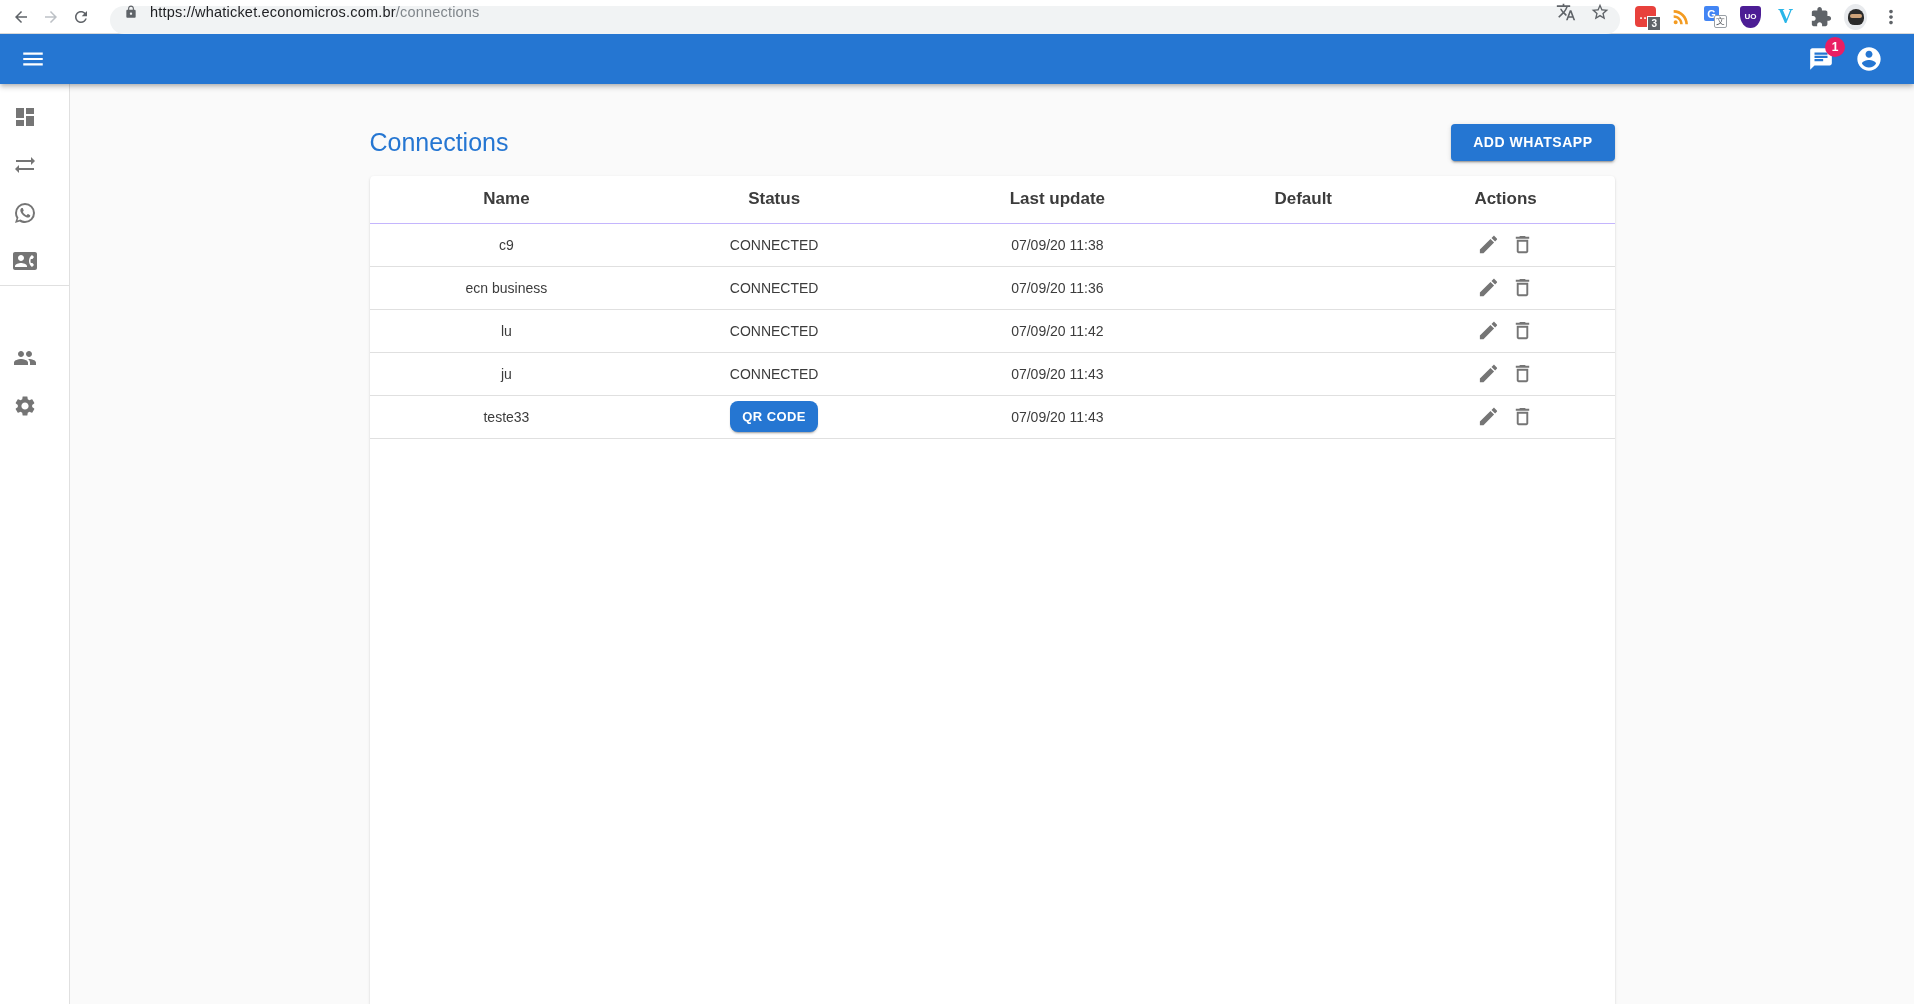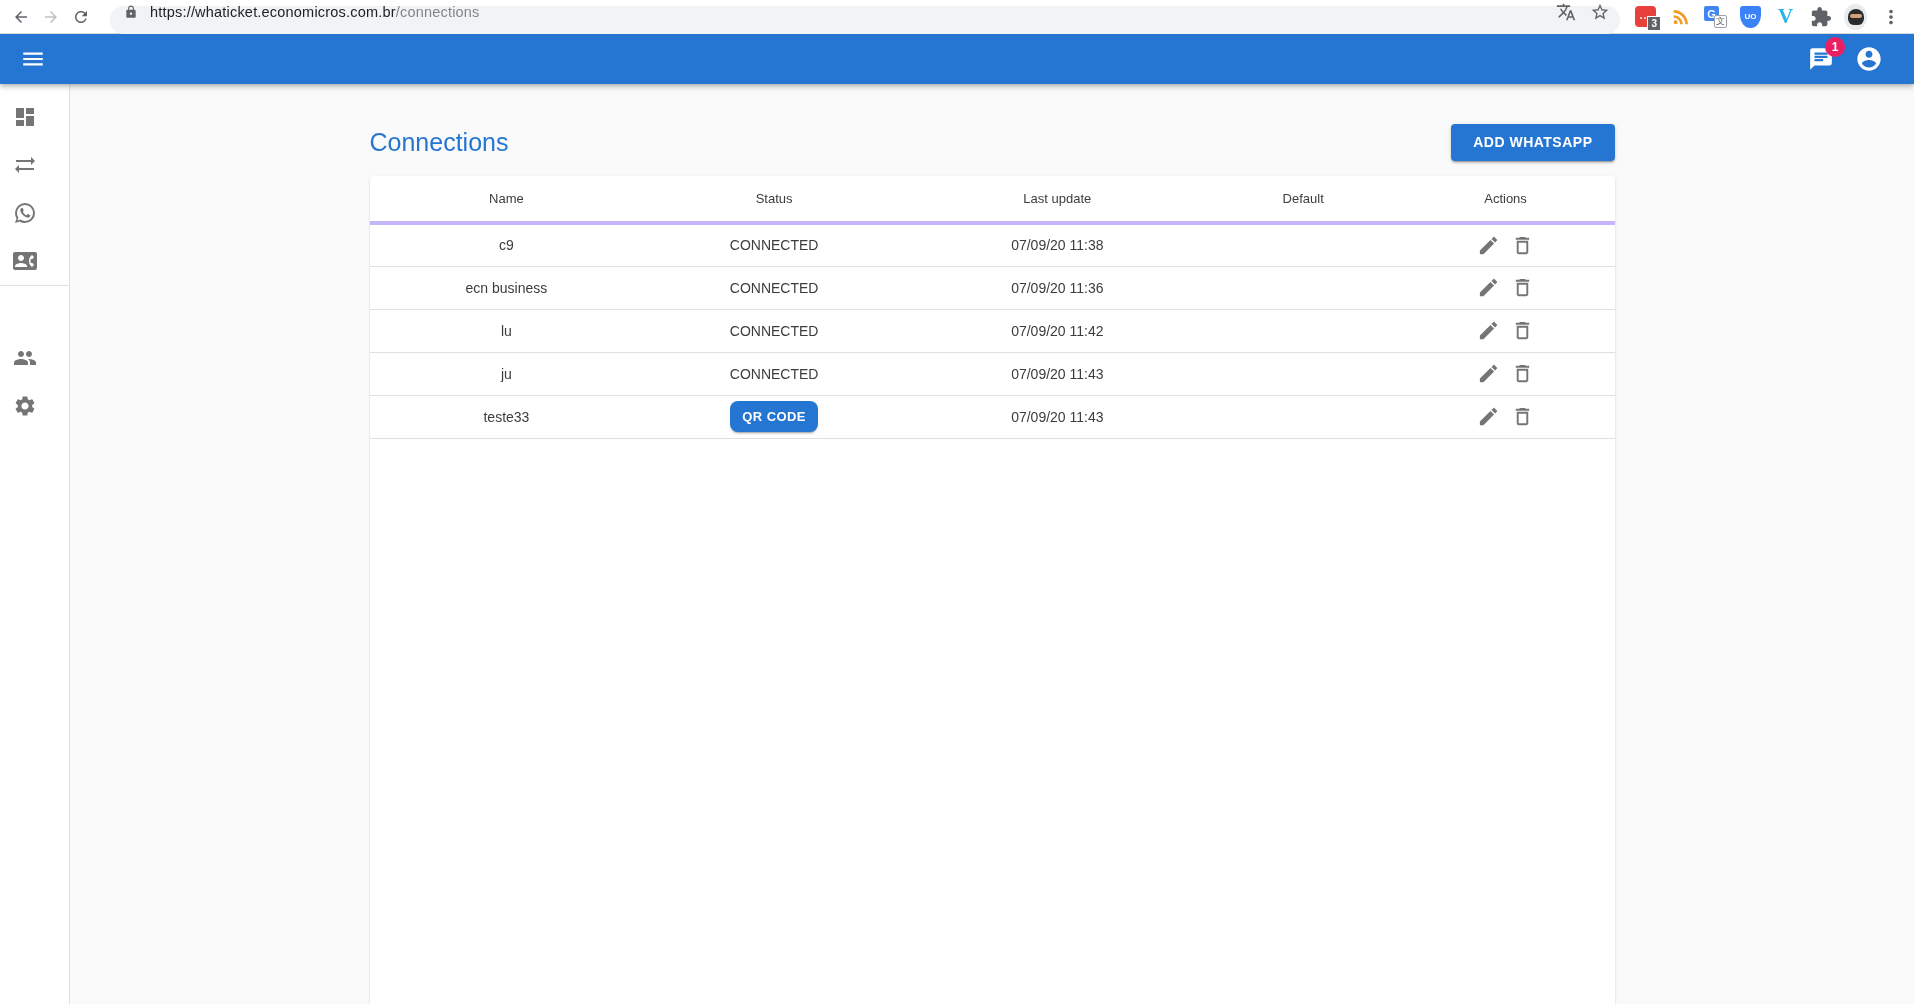--- a/index.html
+++ b/index.html
@@ -18,21 +18,21 @@
   .omni-spacer { flex:1; }
   .omni-ic { width:20px; height:20px; fill:#5f6368; margin-left:14px; cursor:pointer; }
   .ext-area { display:flex; align-items:center; gap:12px; padding:0 4px; }
   .ext { width:23px; height:23px; display:flex; align-items:center; justify-content:center; cursor:pointer; position:relative; flex:none; }
   .ext svg { width:22px; height:22px; }
   .ext-red { width:21px; height:21px; background:#e8413c; border-radius:4px; display:flex; align-items:center; justify-content:center; }
   .ext-red .dots { color:#fff; font-size:11px; font-weight:bold; letter-spacing:1px; line-height:6px; margin-top:-4px; }
   .ext-badge { position:absolute; right:-4px; bottom:-3px; background:#5f6368; color:#fff; font-size:10px; font-weight:bold; padding:1px 3px; border:1px solid #fff; }
   .gt-blue { position:absolute; left:0; top:1px; width:15px; height:15px; background:#4285f4; border-radius:2px; color:#fff; font-size:11px; font-weight:bold; display:flex; align-items:center; justify-content:center; }
   .gt-gray { position:absolute; right:0; bottom:0; width:13px; height:13px; background:#fff; border:1px solid #9aa0a6; border-radius:2px; color:#5f6368; font-size:9px; display:flex; align-items:center; justify-content:center; }
-  .ublock { width:21px; height:22px; background:#3b82f6; color:#fff; font-size:8px; font-weight:bold; display:flex; align-items:center; justify-content:center; border-radius:3px 3px 50% 50%/3px 3px 60% 60%; }
+  .ublock { width:21px; height:22px; background:#4c1d95; color:#fff; font-size:8px; font-weight:bold; display:flex; align-items:center; justify-content:center; border-radius:3px 3px 50% 50%/3px 3px 60% 60%; }
   .vimeo-v { color:#29b6e8; font-size:21px; font-weight:bold; font-family:"Liberation Serif", serif; line-height:1; }
   .avatar { width:26px; height:26px; border-radius:50%; background:#e8eaed; display:flex; align-items:center; justify-content:center; overflow:hidden; }
   .avatar .ninja { width:16px; height:16px; background:#2b2b2b; border-radius:50% 50% 40% 40%; position:relative; }
   .avatar .ninja::after { content:""; position:absolute; left:2px; top:5px; width:12px; height:4px; background:#cfa37a; border-radius:2px; }
   .morevert { fill:#5f6368; }
 
   
   .appbar { height:50px; background:#2576d2; display:flex; align-items:center; position:relative; z-index:20; box-shadow:0 2px 4px -1px rgba(0,0,0,.2), 0 4px 5px 0 rgba(0,0,0,.14); }
   .icon-btn { border:none; background:transparent; cursor:pointer; display:flex; align-items:center; justify-content:center; color:#fff; }
   .hamburger { margin-left:19px; width:28px; height:28px; }
@@ -53,21 +53,21 @@
 
   
   .content { position:absolute; top:84px; left:70px; right:0; bottom:0; background:#fafafa; overflow:hidden;margin-top:16px; }
   .container { width:1245px; margin:0 auto; }
   .page-head { margin-top:21px; display:flex; align-items:center; justify-content:space-between; height:42px; }
   .page-title { font-size:25px; font-weight:400; color:#2576d2; }
   .add-btn { background:#2576d2; color:#fff; border:none; border-radius:4px; height:37px; padding:6px 22px; font-size:14px; font-weight:bold; letter-spacing:.5px; cursor:pointer; font-family:"Liberation Sans", sans-serif; box-shadow:0 3px 1px -2px rgba(0,0,0,.2), 0 2px 2px 0 rgba(0,0,0,.14), 0 1px 5px 0 rgba(0,0,0,.12); }
 
   .card { margin-top:13px; background:#fff; border-radius:4px; height:831px; box-shadow:0 2px 1px -1px rgba(0,0,0,.2), 0 1px 1px 0 rgba(0,0,0,.14), 0 1px 3px 0 rgba(0,0,0,.12); overflow:hidden; }
   table { width:100%; border-collapse:collapse; }
-  th { height:47px; font-size:13px; font-weight:normal; color:#3c3c3c; text-align:center; border-bottom:4px solid #c4b5fd; }
+  th { height:47px; font-size:17px; font-weight:bold; color:#3c3c3c; text-align:center; border-bottom:1px solid #c4b5fd; }
   td { height:43px; font-size:14px; color:#3c3c3c; text-align:center; border-bottom:1px solid #e0e0e0; }
   .col-name { width:22%; } .col-status { width:21%; } .col-update { width:24.5%; } .col-default { width:15%; } .col-actions { width:17.5%; }
   .check-ic { width:25px; height:25px; fill:#4caf50; vertical-align:middle; }
   .act-btn { border:none; background:transparent; cursor:pointer; padding:0 4px; }
   .act-btn svg { width:23px; height:23px; fill:#757575; vertical-align:middle; }
   .qr-btn { background:#2576d2; color:#fff; border:none; border-radius:8px; height:31px; padding:0 12px; font-size:13px; font-weight:bold; letter-spacing:.4px; cursor:pointer; font-family:"Liberation Sans", sans-serif; box-shadow:0 3px 1px -2px rgba(0,0,0,.2), 0 2px 2px 0 rgba(0,0,0,.14); }
 </style>
 </head>
 <body>
 

